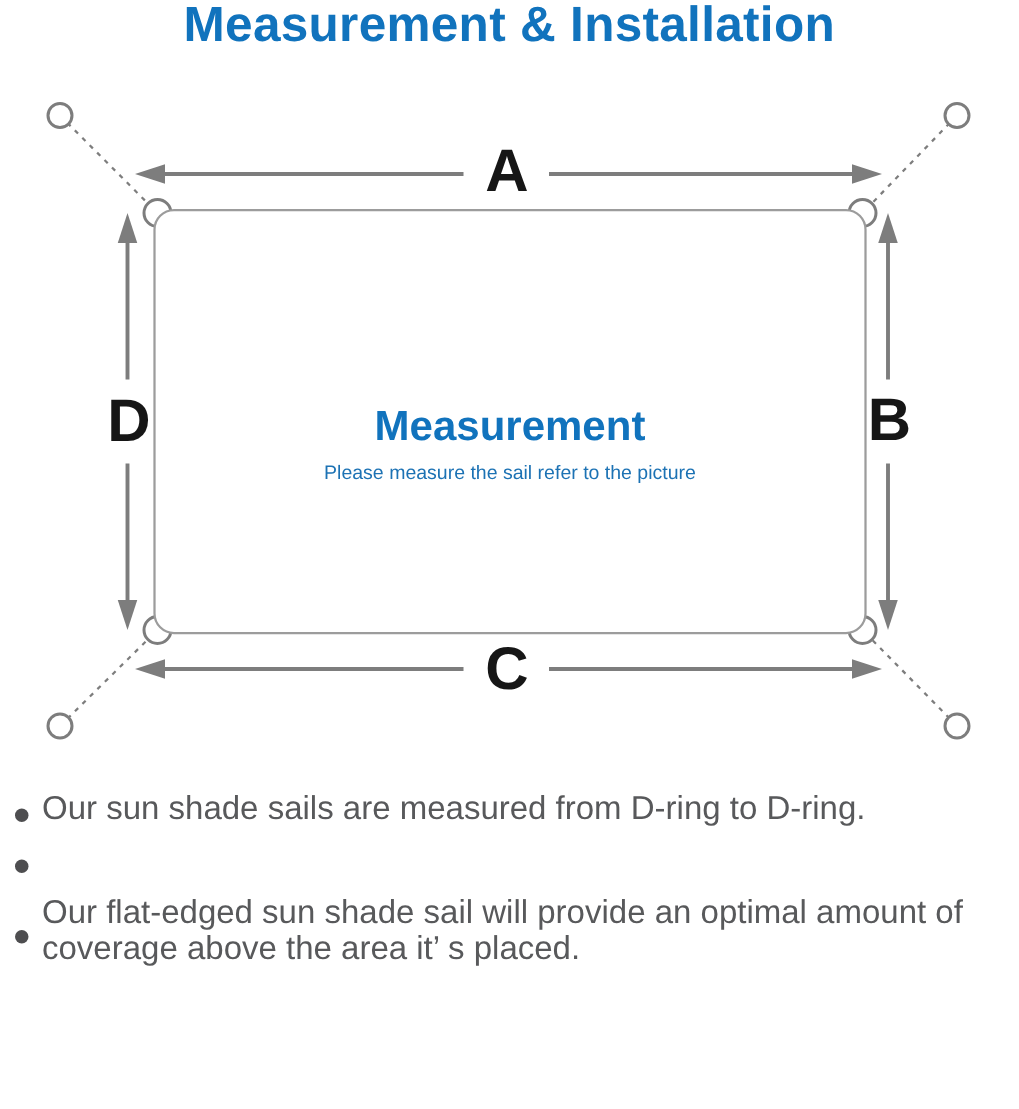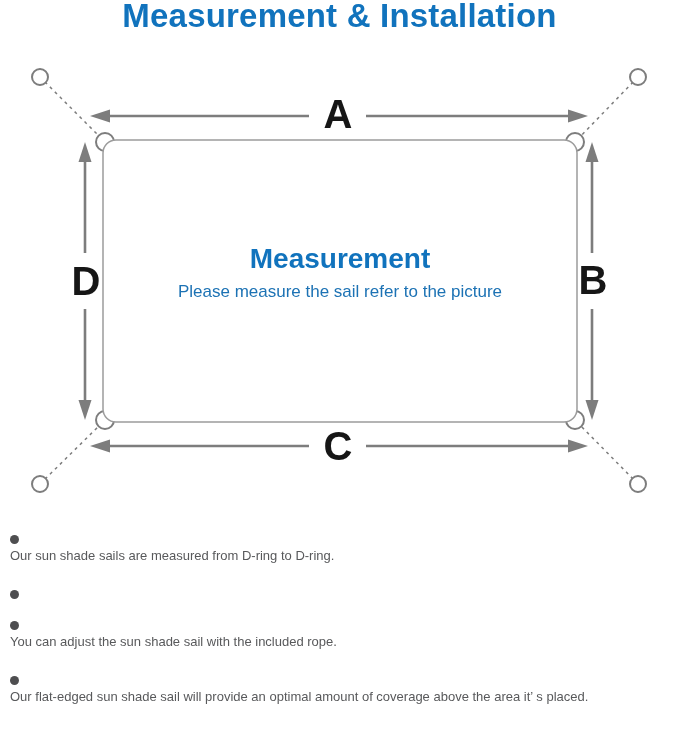--- a/index.html
+++ b/index.html
@@ -18,26 +18,26 @@
   .anchor { fill:#ffffff; stroke:var(--arrow-gray); stroke-width:2; }
   .ring   { fill:#ffffff; stroke:var(--arrow-gray); stroke-width:2; }
   .sail   { fill:#ffffff; stroke:var(--outline-gray); stroke-width:1.5; }
   .dim-line { stroke:var(--arrow-gray); stroke-width:2.6; }
   .dim-head { fill:var(--arrow-gray); stroke:none; }
   .dim-label {
     position:absolute; transform:translate(-50%,-50%);
     font-size:40px; font-weight:bold; color:var(--label-black); line-height:1;
   }
   .center-text { position:absolute; left:103px; width:474px; top:243px; text-align:center; }
-  .center-heading { font-size:28px; font-weight:bold; color:var(--accent-blue); }
-  .center-caption { margin-top:7px; font-size:17px; color:var(--caption-blue);text-align:center; }
+  .center-heading { font-size:28px; font-weight:bold; color:var(--accent-blue);margin-top:25px; }
+  .center-caption { margin-top:7px; font-size:13px; color:var(--caption-blue);text-align:center; }
   .notes { position:absolute; top:527px; left:10px; right:4px; list-style:none; }
   .notes li {
-    display:flex; align-items:flex-start; margin-bottom:14px;
-    font-size:13px; line-height:24px; color:var(--note-gray);flex-direction:column;
+    display:flex; align-items:center; margin-bottom:14px;
+    font-size:22px; line-height:24px; color:var(--note-gray);
   }
   .bullet-dot {
     flex:0 0 auto; width:9px; height:9px; border-radius:50%;
     background:var(--bullet-gray); margin:8px 9px 0 0;
   }
 </style>
 </head>
 <body>
 
 <div class="page">
@@ -113,21 +113,17 @@
   <ul class="notes">
     <li>
       <span class="bullet-dot"></span>
       <span>Our sun shade sails are measured from D-ring to D-ring.</span>
     </li>
     <li>
       <span class="bullet-dot"></span>
     </li>
     <li>
       <span class="bullet-dot"></span>
-      <span>You can adjust the sun shade sail with the included rope.</span>
-    </li>
-    <li>
-      <span class="bullet-dot"></span>
       <span>Our flat-edged sun shade sail will provide an optimal amount of coverage above the area it’ s placed.</span>
     </li>
   </ul>
 
 </div>
 
 </body></html>

